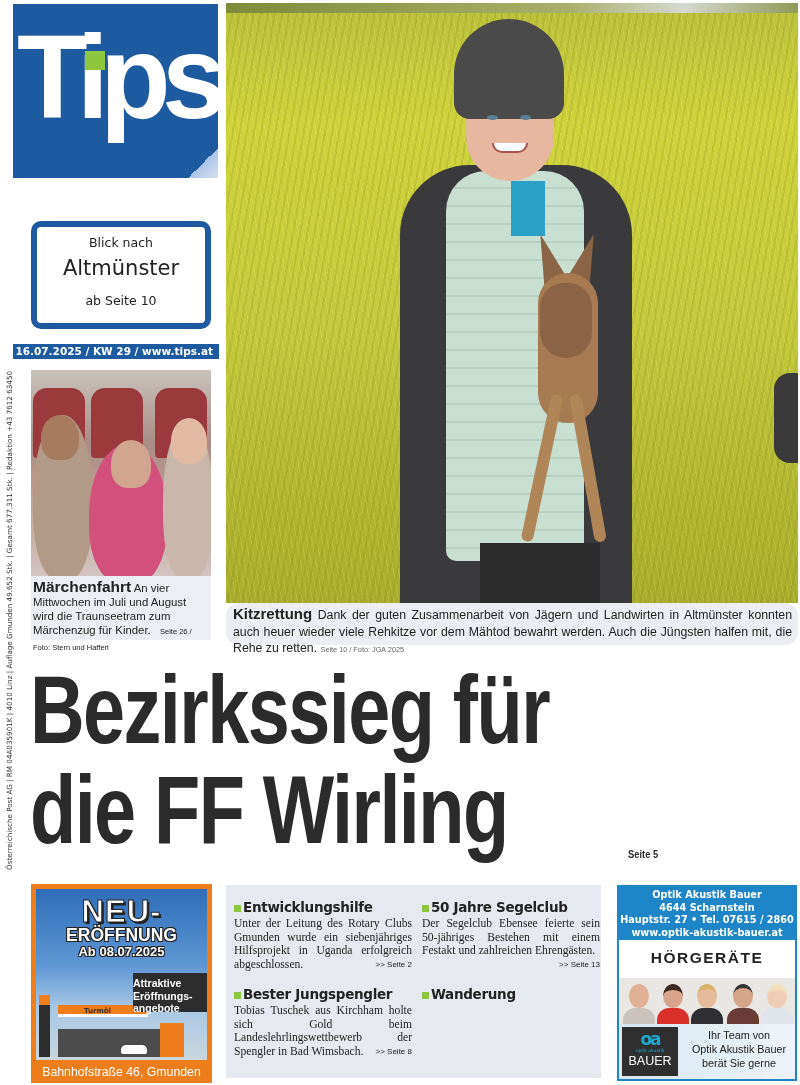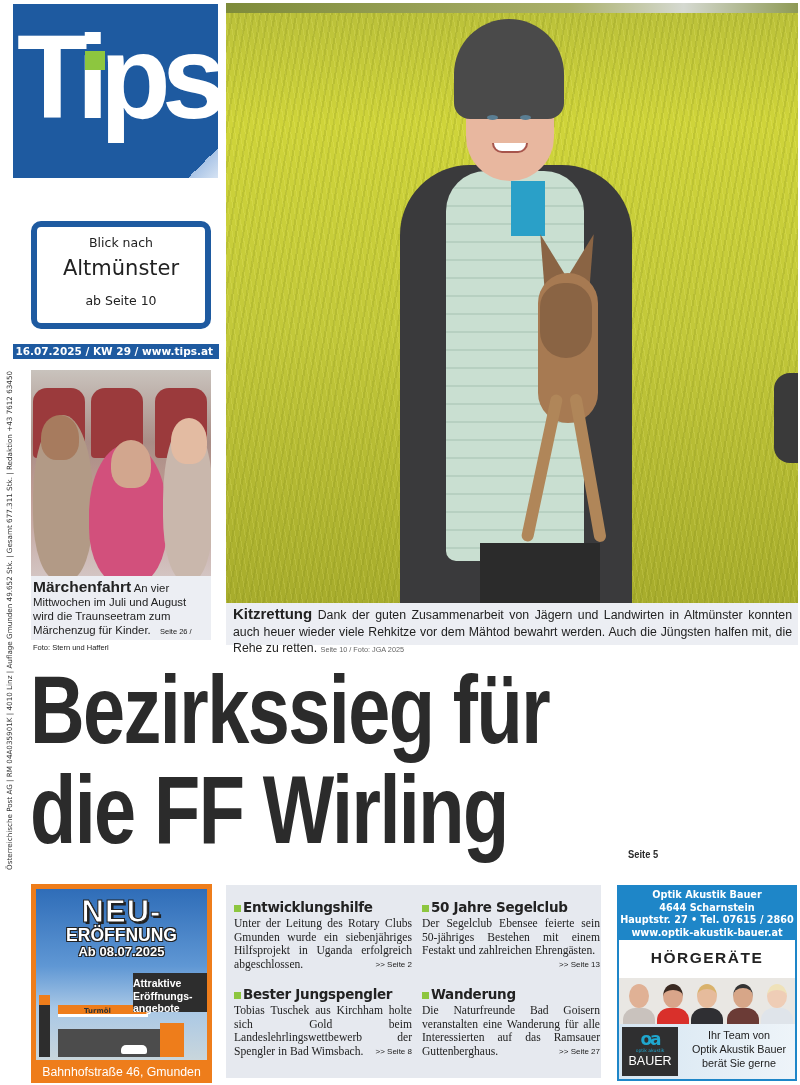--- a/index.html
+++ b/index.html
@@ -48,21 +48,21 @@
   .mainphoto .vest { position: absolute; left: 220px; top: 168px; width: 138px; height: 390px; border-radius: 40px 40px 10px 10px; background: repeating-linear-gradient(180deg, #c9dfd1 0 16px, #b7d0c1 16px 18px); }
   .mainphoto .shirt { position: absolute; left: 285px; top: 178px; width: 34px; height: 55px; background: #2aa0c8; }
   .mainphoto .fawn { position: absolute; left: 290px; top: 230px; width: 100px; height: 330px; }
   .mainphoto .fawn .body { position: absolute; left: 22px; top: 40px; width: 60px; height: 150px; border-radius: 30px; background: #a77a52; }
   .mainphoto .fawn .head { position: absolute; left: 24px; top: 50px; width: 52px; height: 75px; border-radius: 24px 24px 26px 26px; background: #8a6444; }
   .mainphoto .fawn .ear { position: absolute; top: 0; width: 0; height: 0; border-left: 12px solid transparent; border-right: 12px solid transparent; border-bottom: 50px solid #8a6444; }
   .mainphoto .fawn .leg { position: absolute; width: 12px; height: 150px; background: #b08659; border-radius: 6px; }
   .mainphoto .pants { position: absolute; left: 254px; top: 540px; width: 120px; height: 60px; background: #2b2b2b; }
   .mainphoto .bag { position: absolute; right: 0; top: 370px; width: 24px; height: 90px; border-radius: 16px 0 0 16px; background: #3a3a3a; }
 
-  .kitz-caption { position: absolute; left: 226px; top: 603px; width: 572px; height: 42px; background: #eceef3; padding: 3px 6px 0 7px; font-family: "Liberation Sans", sans-serif; font-size: 12.3px; line-height: 16.5px; color: #222; text-align: justify; }
+  .kitz-caption { position: absolute; left: 226px; top: 603px; width: 572px; height: 42px; background: #eceef3; padding: 3px 6px 0 7px; font-family: "Liberation Sans", sans-serif; font-size: 12.3px; line-height: 16.5px; color: #222; text-align: justify; border-radius: 13px; }
   .kitz-caption b { font-size: 15px; font-weight: bold; }
   .kitz-caption .src { font-size: 7.3px; color: #666; }
 
   
   .headline { position: absolute; left: 30px; top: 660px; width: 680px; font-family: "Liberation Sans", sans-serif; font-weight: bold; color: #2b2b2b; font-size: 97px; line-height: 100px; letter-spacing: -2px; transform: scaleX(0.78); transform-origin: 0 0; white-space: nowrap; }
   .headline .l2 { display: block; }
   .seite5 { position: absolute; left: 628px; top: 848px; font-family: "Liberation Sans", sans-serif; font-weight: bold; font-size: 11px; color: #2b2b2b; transform: scaleX(0.85); transform-origin: 0 0; }
 
   
   .ad-turm { position: absolute; left: 31px; top: 884px; width: 181px; height: 199px; background: #ee7d1b; padding: 5px; }
@@ -200,21 +200,20 @@
   <div class="item" style="left:196px; top:14px;">
     <h3><span class="sq"></span><span>50 Jahre Segelclub</span></h3>
     <p><span>Der Segelclub Ebensee feierte sein 50-jähriges Bestehen mit einem Festakt und zahlreichen Ehrengästen.</span> <span class="ref">&gt;&gt; Seite 13</span></p>
   </div>
   <div class="item" style="left:8px; top:101px;">
     <h3><span class="sq"></span><span>Bester Jungspengler</span></h3>
     <p><span>Tobias Tuschek aus Kirchham holte sich Gold beim Landeslehrlingswettbewerb der Spengler in Bad Wimsbach.</span> <span class="ref">&gt;&gt; Seite 8</span></p>
   </div>
   <div class="item" style="left:196px; top:101px;">
     <h3><span class="sq"></span><span>Wanderung</span></h3>
-    <p><span>Die Naturfreunde Bad Goisern veranstalten eine Wanderung für alle Interessierten auf das Ramsauer Guttenberghaus.</span> <span class="ref">&gt;&gt; Seite 27</span></p>
   </div>
 </div>
 
 <div class="ad-optik">
   <div class="head">
     <div>Optik Akustik Bauer</div>
     <div>4644 Scharnstein</div>
     <div>Hauptstr. 27 • Tel. 07615 / 2860</div>
     <div>www.optik-akustik-bauer.at</div>
   </div>

